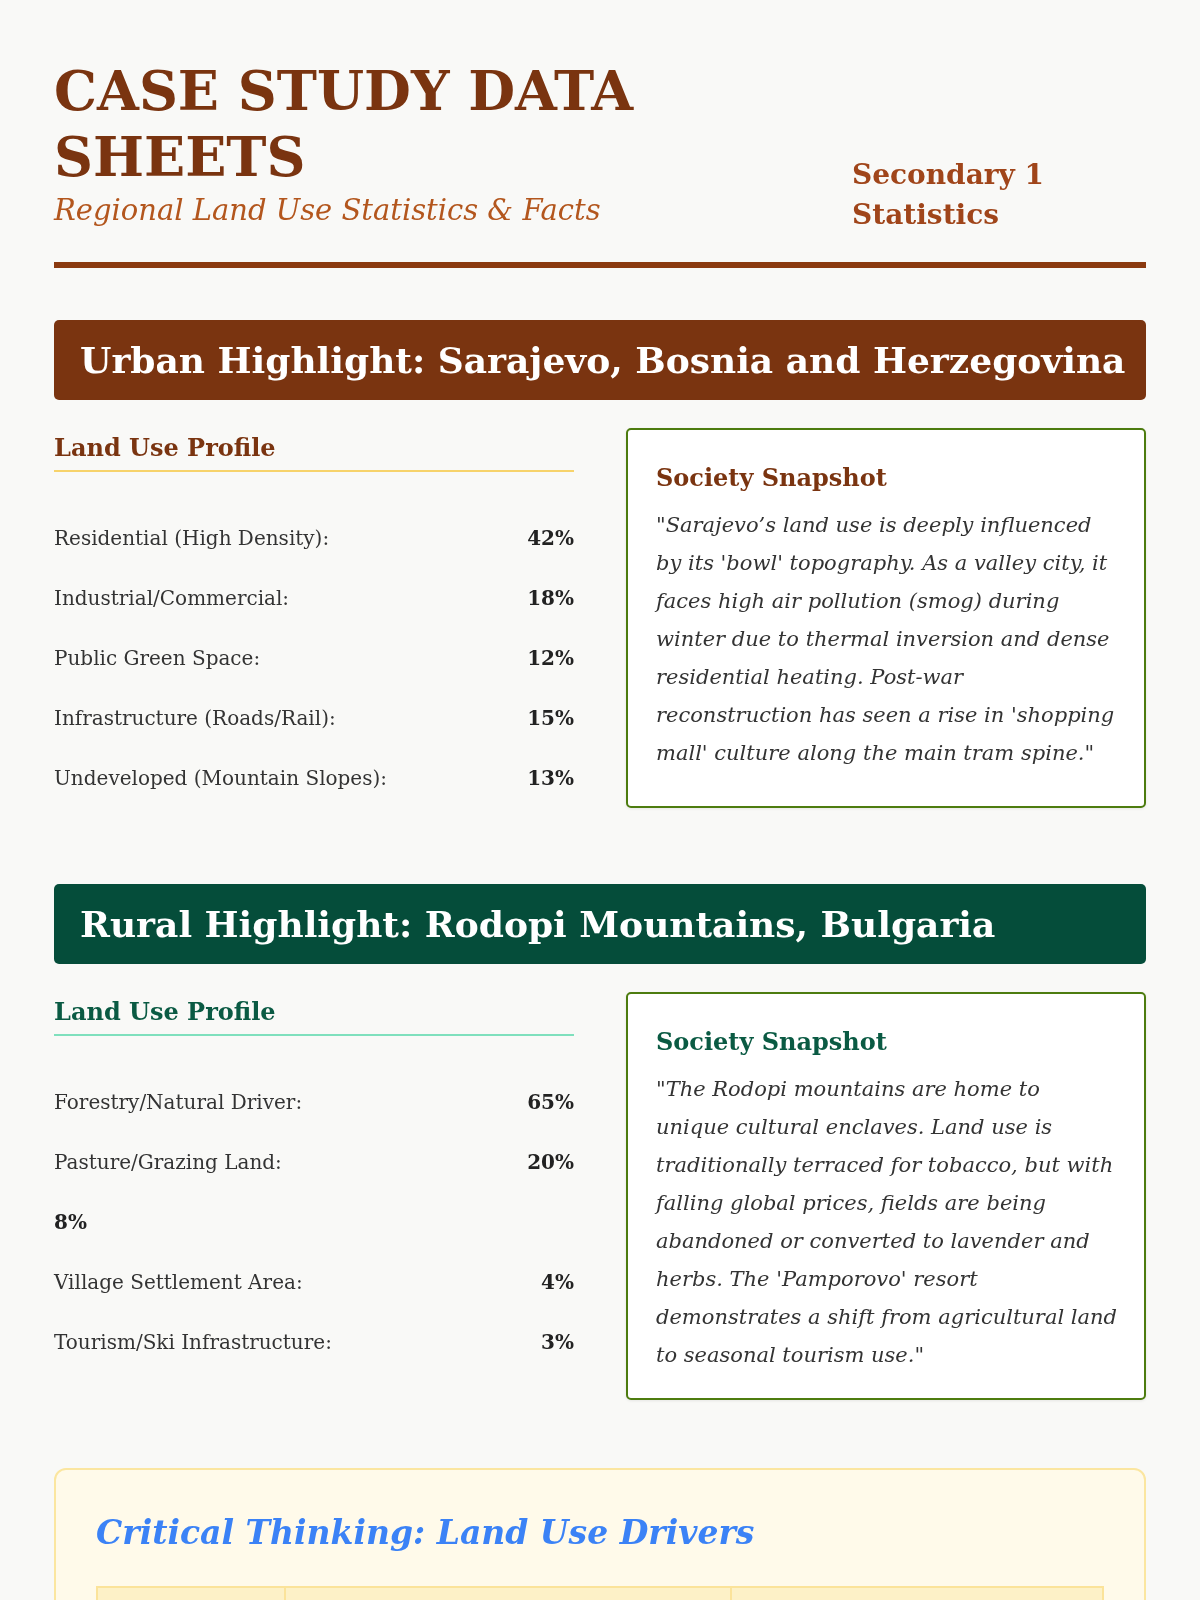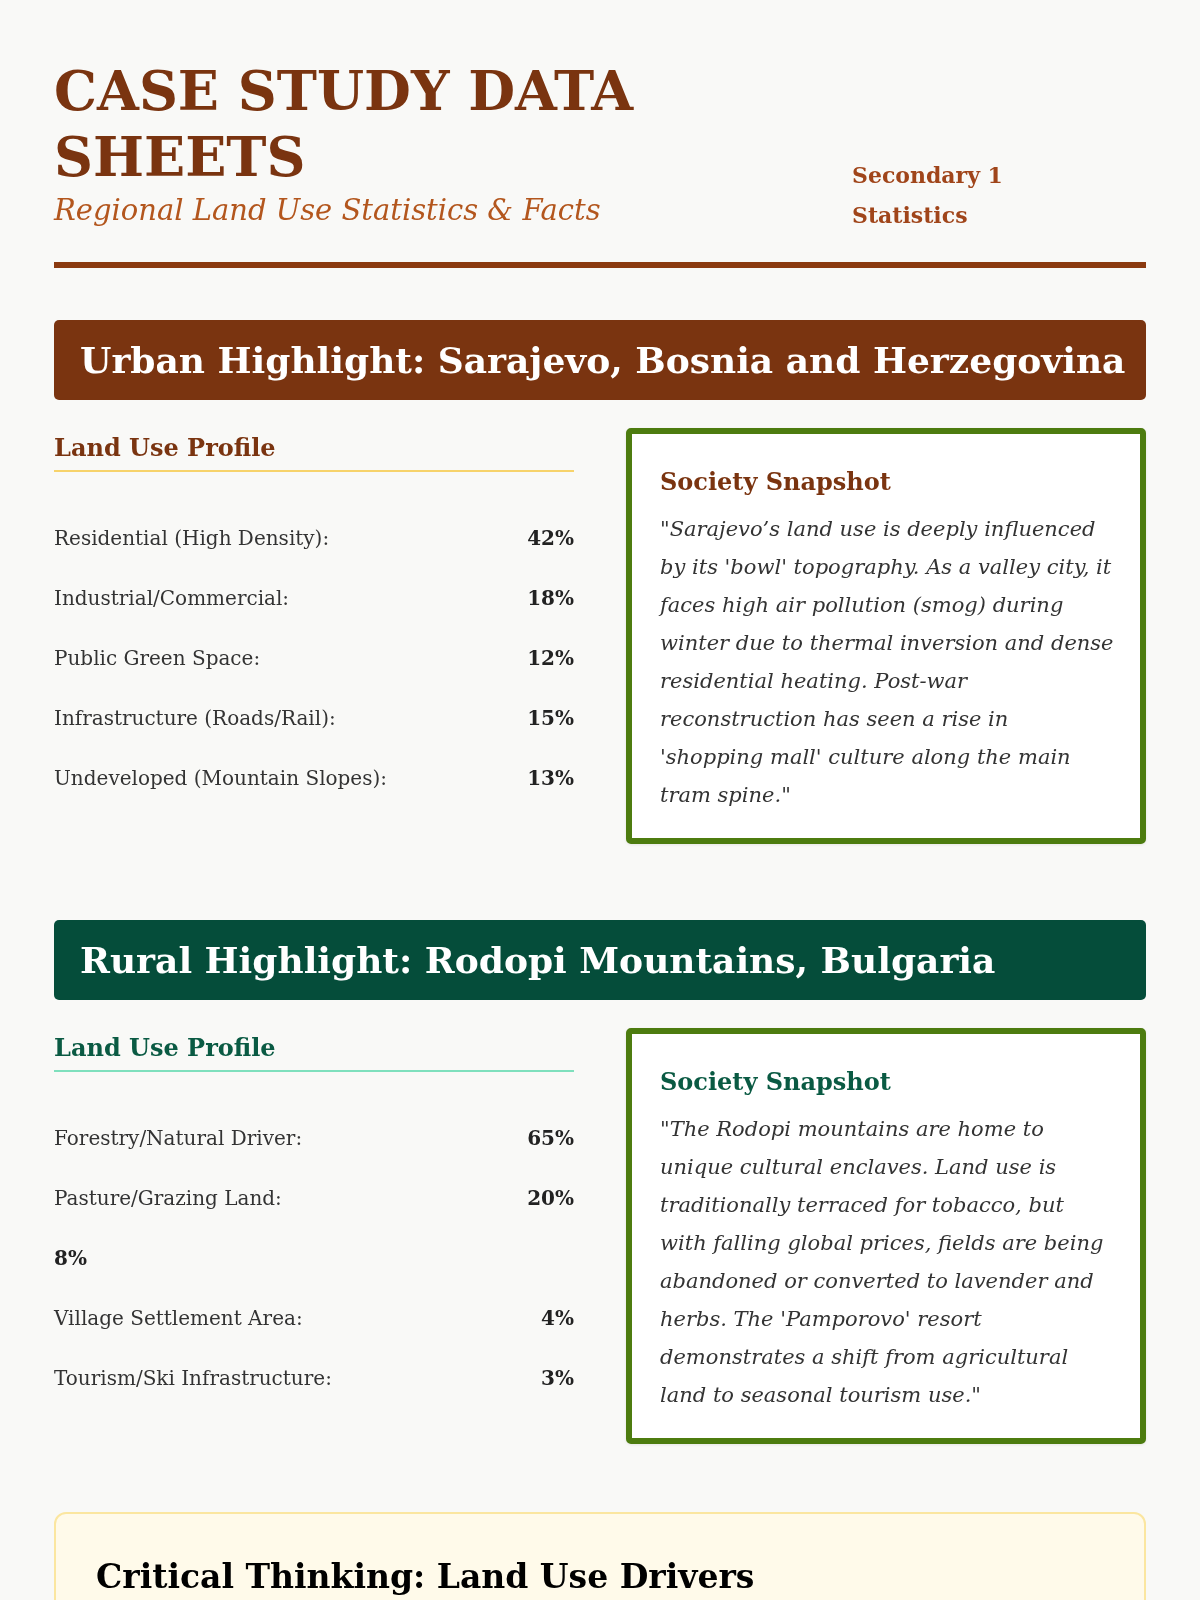--- a/index.html
+++ b/index.html
@@ -34,21 +34,21 @@
     color: #b3561d;
     margin-top: 0px;
     line-height: 40px;
   }
   .meta {
     position: absolute;
     left: 798px;
     top: 155px;
     font-family: "DejaVu Serif", serif;
     font-weight: bold;
-    font-size: 22px;
+    font-size: 28px;
     line-height: 40px;
     color: #a0451a;
   }
 
   
   .banner {
     margin-top: 52px;
     height: 80px;
     border-radius: 5px;
     color: #fff;
@@ -87,21 +87,21 @@
     font-size: 20px;
     color: #333;
   }
   .stat-row:first-of-type { margin-top: 14px; }
   .stat-rows { padding-top: 22px; }
   .stat-value { font-weight: bold; color: #222; }
 
   .snapshot {
     width: 520px;
     background: #fff;
-    border: 6px solid #4d7c0f;
+    border: 2px solid #4d7c0f;
     border-radius: 5px;
     box-shadow: 0 1px 3px rgba(0,0,0,0.08);
     padding: 28px 26px 24px 28px;
   }
   .snapshot-title {
     font-family: "DejaVu Serif", serif;
     font-weight: bold;
     font-size: 24px;
     line-height: 40px;
   }
@@ -121,22 +121,23 @@
     background: #fffaea;
     border: 2px solid #fbe6a0;
     border-radius: 12px;
     padding: 40px 40px 40px 40px;
     height: 400px;
   }
   .critical-title {
     font-family: "DejaVu Serif", serif;
     font-weight: bold;
     font-size: 33px;
-    color: #000000;
+    color: #3b82f6;
     line-height: 46px;
+    font-style: italic;
   }
   .drivers-table {
     margin-top: 30px;
     width: 100%;
     border-collapse: collapse;
     background: #fff;
   }
   .drivers-table th {
     background: #fdf1c7;
     border: 2px solid #fbe39a;

